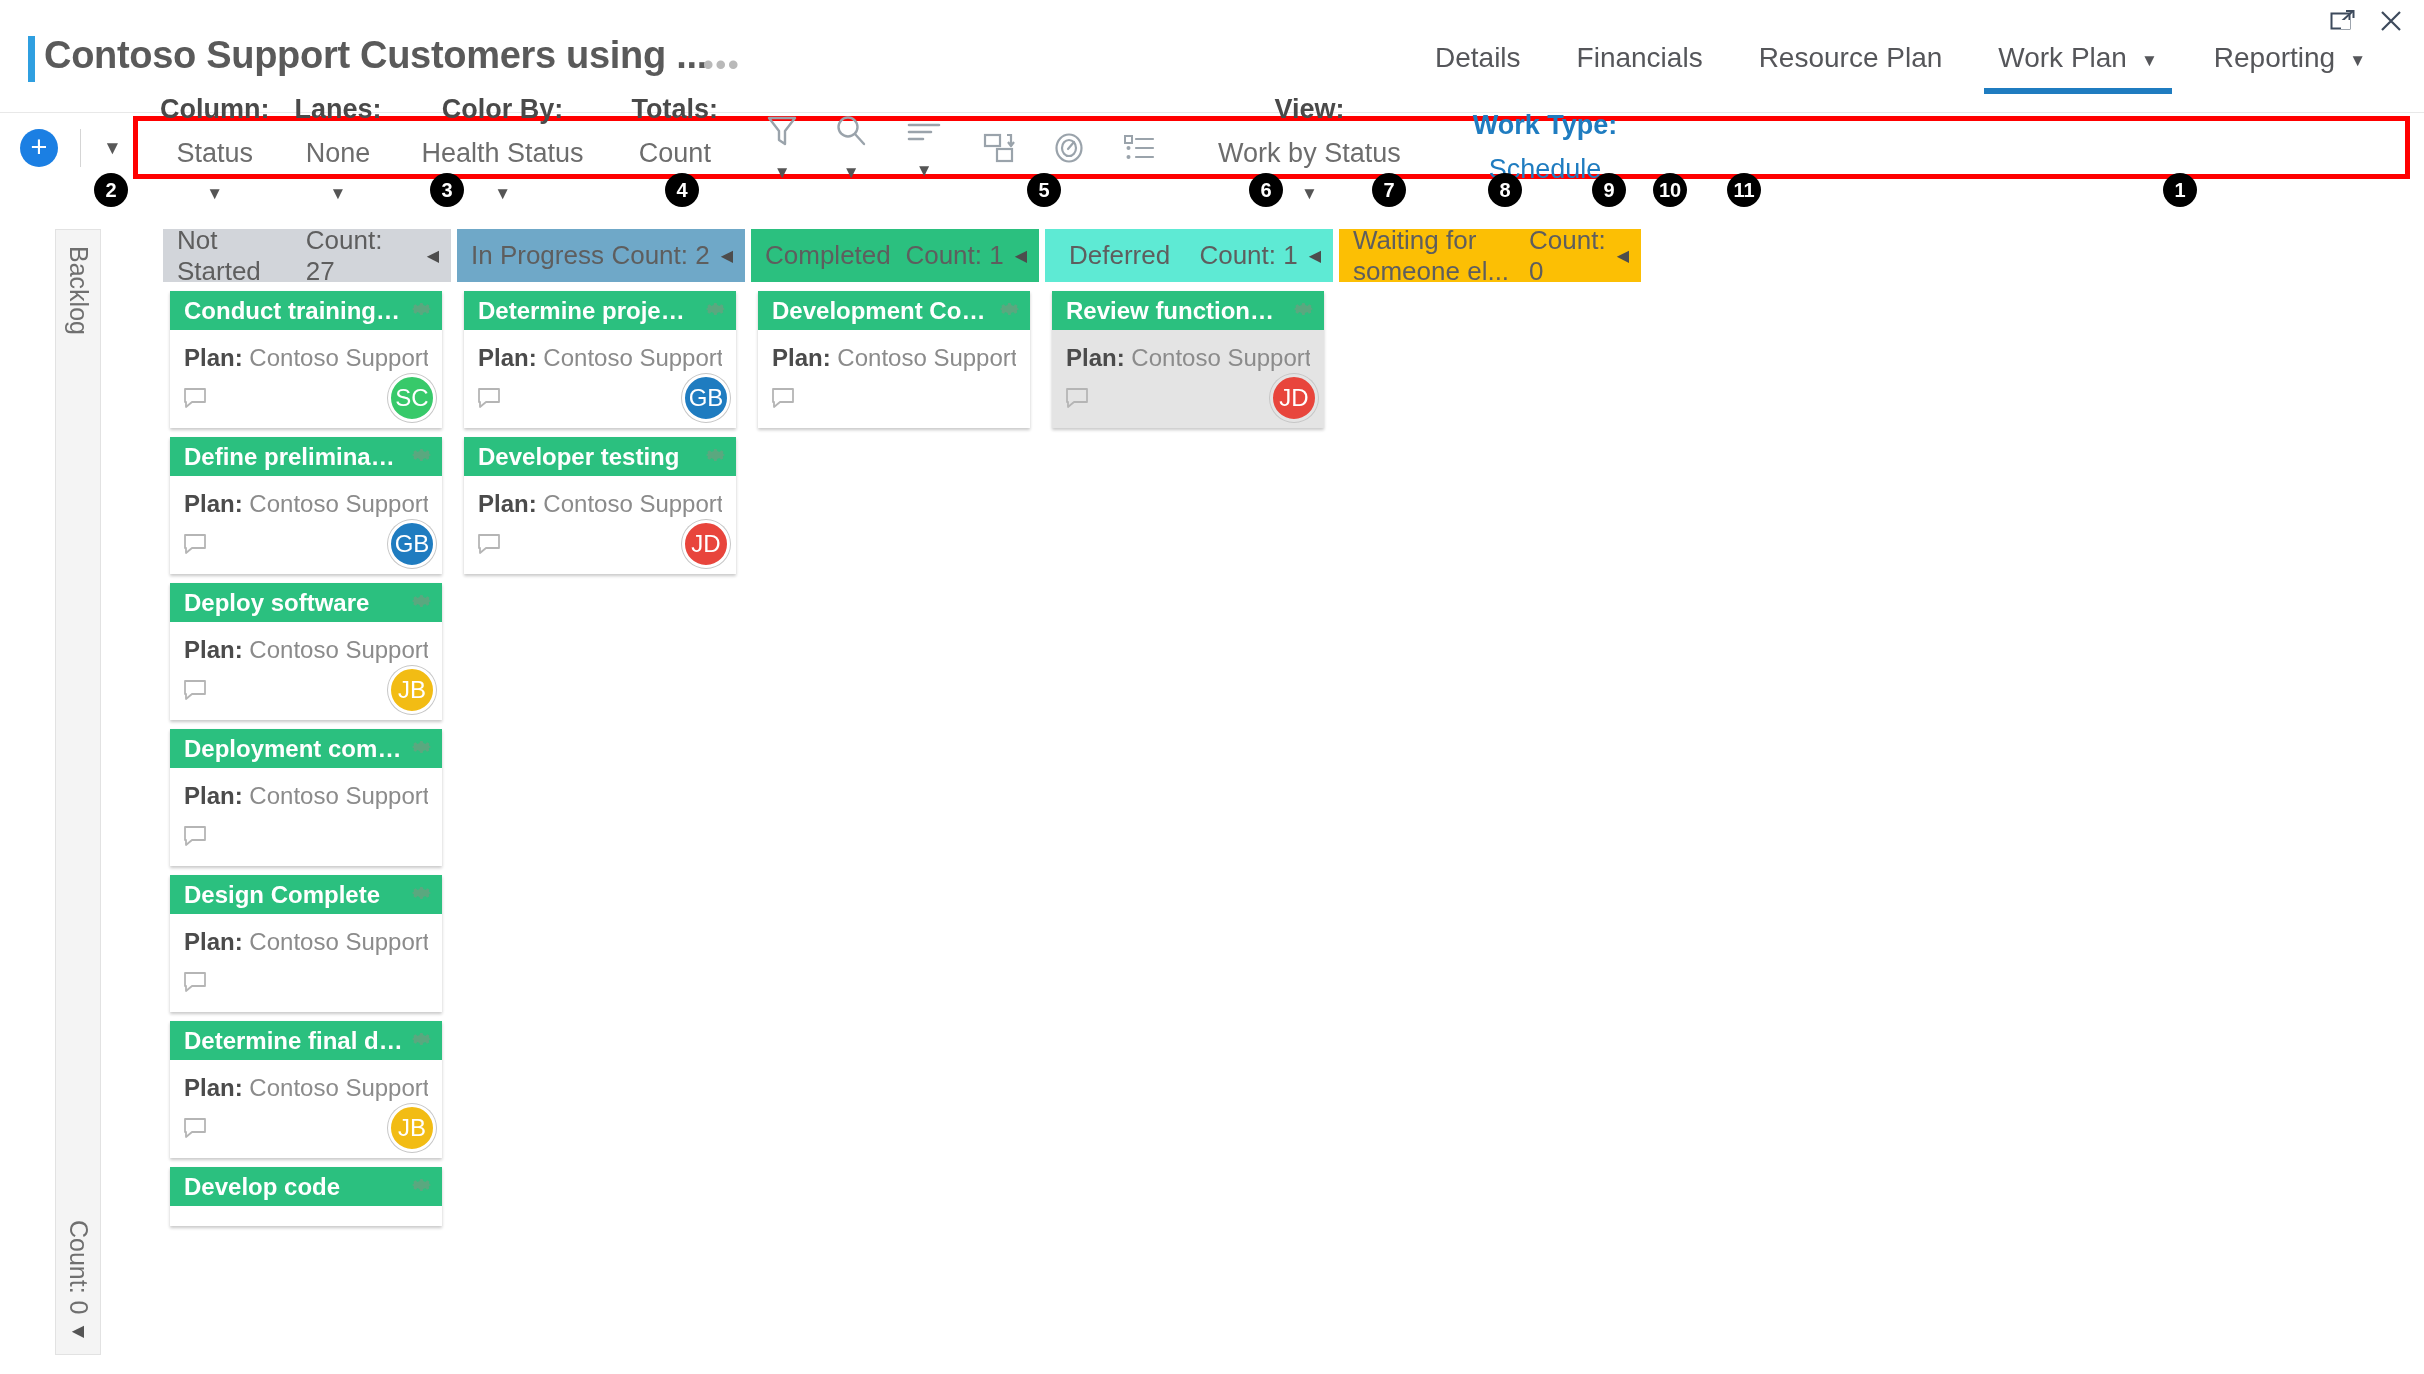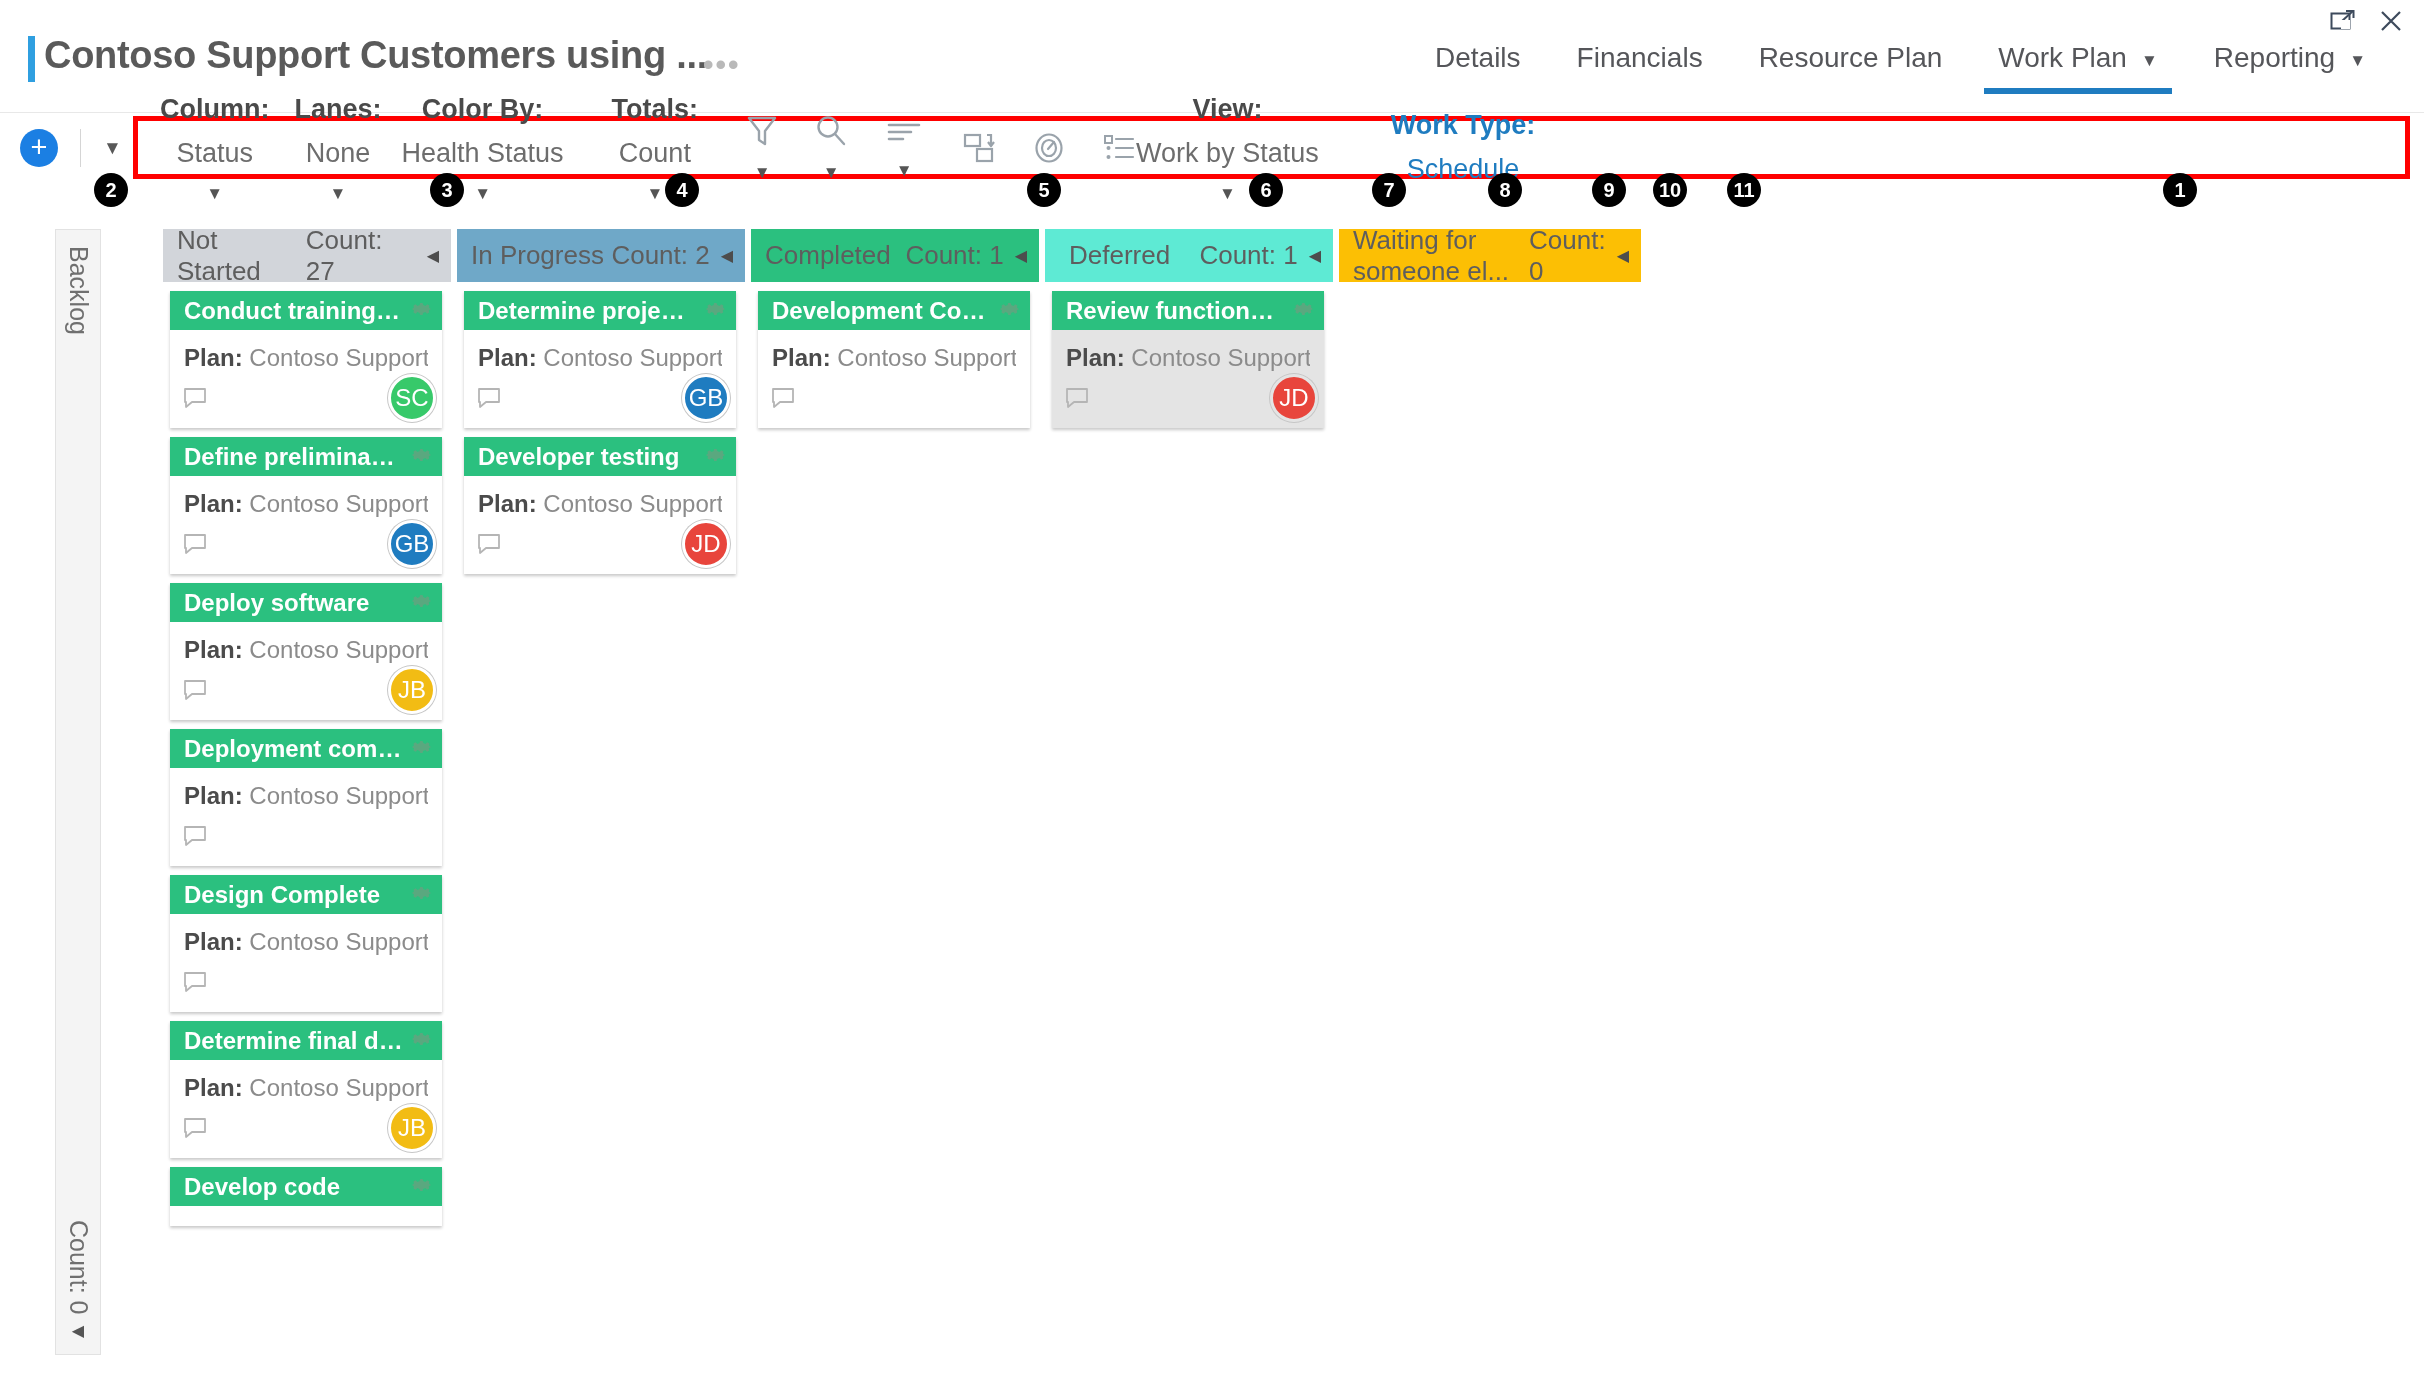--- a/index.html
+++ b/index.html
@@ -217,21 +217,21 @@
     <span>Status</span>
     <span class="tb-caret">▼</span>
   </div>
 
   <div class="tb-item" style="margin-left:25px;">
     <span class="tb-label">Lanes:</span>
     <span>None</span>
     <span class="tb-caret">▼</span>
   </div>
 
-  <div class="tb-item" style="margin-left:20px;">
+  <div class="tb-item" style="margin-left:40px;">
     <span class="tb-label">Color By:</span>
     <span>Health Status</span>
     <span class="tb-caret">▼</span>
   </div>
 
   <div class="tb-item" style="margin-left:48px;">
     <span class="tb-label">Totals:</span>
     <span>Count</span>
     <span class="tb-caret">▼</span>
   </div>
@@ -289,21 +289,21 @@
     <span class="tb-icon">
       <svg width="34" height="32" viewBox="0 0 34 32">
         <rect x="3" y="4" width="7" height="7" fill="none" stroke="#9aa3ab" stroke-width="2"></rect>
         <path d="M14 7 H31 M14 16 H31 M14 25 H31" stroke="#9aa3ab" stroke-width="2.2" stroke-linecap="round"></path>
         <circle cx="6.5" cy="16" r="2" fill="#9aa3ab"></circle>
         <circle cx="6.5" cy="25" r="2" fill="#9aa3ab"></circle>
       </svg>
     </span>
   </div>
 
-  <div class="tb-item" style="">
+  <div class="tb-item" style="margin-left:62px;">
     <span class="tb-label">View:</span>
     <span>Work by Status</span>
     <span class="tb-caret">▼</span>
   </div>
 
   <div class="tb-item" style="margin-left:72px; color:#1f7cc0;">
     <span class="tb-label" style="color:#1f7cc0;">Work Type:</span>
     <span style="color:#1f7cc0;">Schedule</span>
   </div>
 </div>

